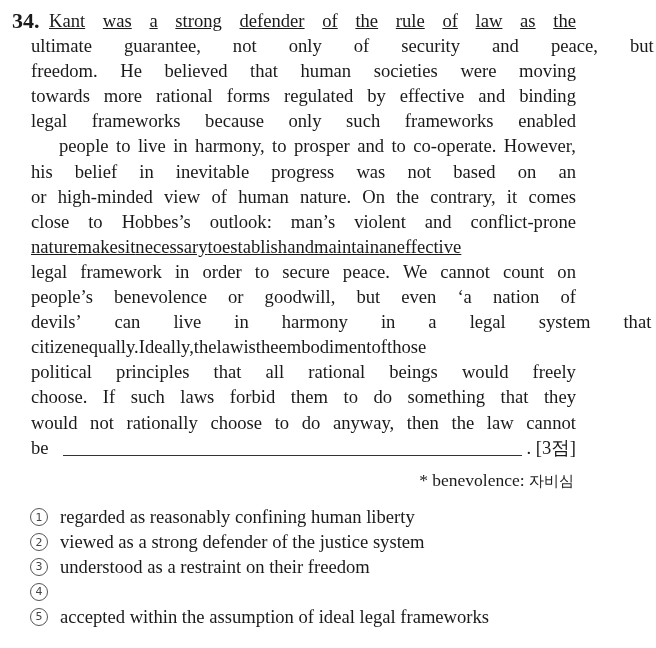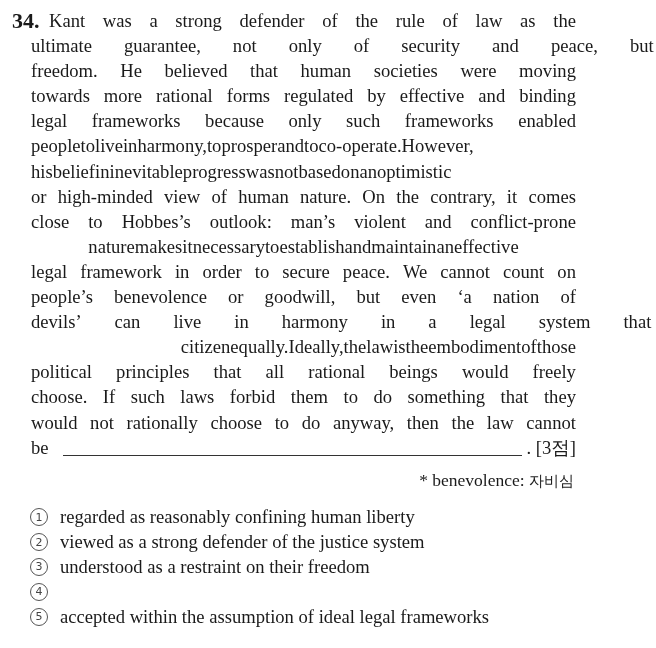--- a/index.html
+++ b/index.html
@@ -16,21 +16,21 @@
       font-size: 22px; font-weight: bold; letter-spacing: 0px;
     }
     .passage {
       margin-left: 19px;
       font-size: 18.6px;
       line-height: 25.1px;
       text-align: justify;
       text-align-last: justify;
     }
     .line { display: block; height: 25.1px; white-space: nowrap; text-align: justify; text-align-last: justify; }
-    .line.first { padding-left: 18px; }
+    .line.first { padding-left: 18px; text-decoration: underline; }
     .blank-line { display: flex; align-items: baseline; white-space: nowrap; }
     .blank {
       display: inline-block; flex: 1; margin: 0 4px 0 14px;
       border-bottom: 1.5px solid #333; height: 18px; transform: translateY(2px);
     }
     .note {
       position: absolute; right: 82px; top: 470px;
       font-size: 17.5px;
     }
     .note .kr { font-family: "DejaVu Sans", sans-serif; font-size: 15px; }
@@ -103,45 +103,44 @@
       </span>
     <span class="line" style="display: flex; justify-content: space-between;">
         <span>legal</span>
         <span>frameworks</span>
         <span>because</span>
         <span>only</span>
         <span>such</span>
         <span>frameworks</span>
         <span>enabled</span>
       </span>
-    <span class="line" style="display: flex; ">
+    <span class="line" style="display: flex; justify-content: space-between; margin-left: 28px;">
         <span>people</span>
         <span>to</span>
         <span>live</span>
         <span>in</span>
         <span>harmony,</span>
         <span>to</span>
         <span>prosper</span>
         <span>and</span>
         <span>to</span>
         <span>co-operate.</span>
         <span>However,</span>
       </span>
-    <span class="line" style="display: flex; ">
+    <span class="line" style="display: flex; justify-content: space-between;">
         <span>his</span>
         <span>belief</span>
         <span>in</span>
         <span>inevitable</span>
         <span>progress</span>
         <span>was</span>
         <span>not</span>
         <span>based</span>
         <span>on</span>
         <span>an</span>
-        <span>optimistic</span>
       </span>
     <span class="line" style="display: flex; justify-content: space-between;">
         <span>or</span>
         <span>high-minded</span>
         <span>view</span>
         <span>of</span>
         <span>human</span>
         <span>nature.</span>
         <span>On</span>
         <span>the</span>
@@ -152,21 +151,21 @@
     <span class="line" style="display: flex; justify-content: space-between;">
         <span>close</span>
         <span>to</span>
         <span>Hobbes’s</span>
         <span>outlook:</span>
         <span>man’s</span>
         <span>violent</span>
         <span>and</span>
         <span>conflict-prone</span>
       </span>
-    <span class="line" style="display: flex; justify-content: center;">
+    <span class="line" style="display: flex; justify-content: flex-start; text-decoration: underline;">
         <span>nature</span>
         <span>makes</span>
         <span>it</span>
         <span>necessary</span>
         <span>to</span>
         <span>establish</span>
         <span>and</span>
         <span>maintain</span>
         <span>an</span>
         <span>effective</span>
@@ -202,21 +201,21 @@
         <span>in</span>
         <span>harmony</span>
         <span>in</span>
         <span>a</span>
         <span>legal</span>
         <span>system</span>
         <span>that</span>
         <span>binds</span>
         <span>every</span>
       </span>
-    <span class="line" style="display: flex; justify-content: flex-end;">
+    <span class="line" style="display: flex; justify-content: flex-start;">
         <span>citizen</span>
         <span>equally.</span>
         <span>Ideally,</span>
         <span>the</span>
         <span>law</span>
         <span>is</span>
         <span>the</span>
         <span>embodiment</span>
         <span>of</span>
         <span>those</span>

